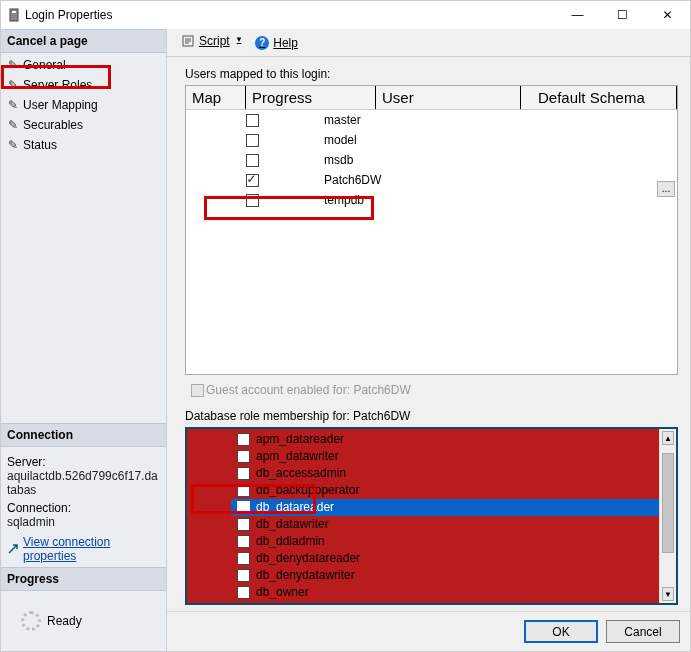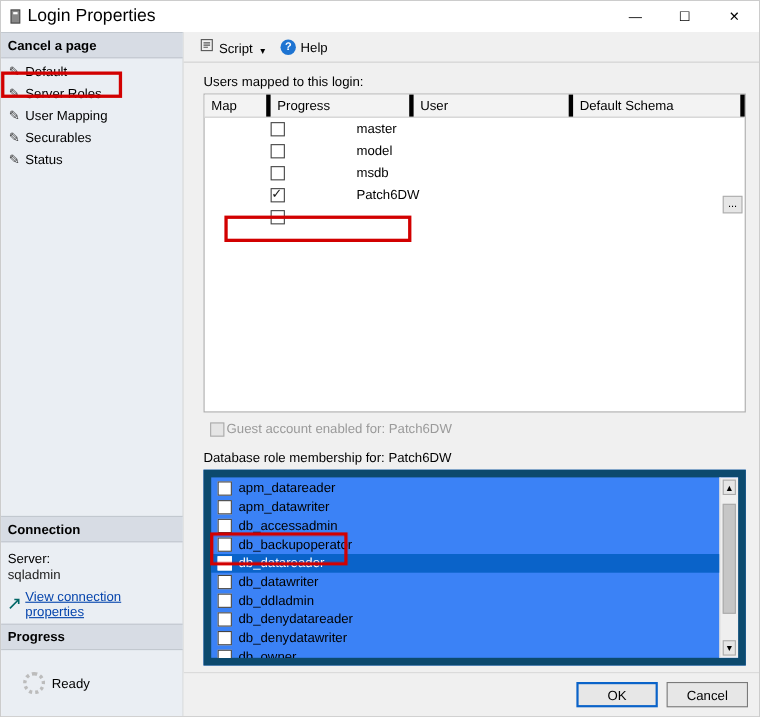--- a/index.html
+++ b/index.html
@@ -1,59 +1,59 @@
 <!DOCTYPE html>
 <html><head>
 <meta charset="utf-8">
 <style>
   * { box-sizing: border-box; }
   html, body { margin:0; padding:0; font-family: "Segoe UI", Tahoma, sans-serif; font-size:12px; color:#000; }
   .window { width:691px; height:652px; background:#fff; display:flex; flex-direction:column; border:1px solid #ccc; position:relative; }
   .titlebar { height:28px; display:flex; align-items:center; padding:0 0 0 6px; background:#fff; }
   .titlebar .title-icon { width:14px; height:14px; margin-right:4px; display:flex; align-items:center; justify-content:center; }
-  .titlebar .title-text { flex:1; font-size:16px; }
+  .titlebar .title-text { flex:1; font-size:12px; }
   .win-controls { display:flex; height:100%; }
   .win-btn { width:45px; height:28px; display:flex; align-items:center; justify-content:center; font-size:12px; }
   .body { flex:1; display:flex; overflow:hidden; }
   .sidebar { width:170px; background:#eaeef3; display:flex; flex-direction:column; border-right:1px solid #d0d0d0; }
   .panel-head { background:#d7dce4; font-weight:bold; padding:4px 6px; border-top:1px solid #c2c8cf; border-bottom:1px solid #c2c8cf; }
   .side-list { padding:2px 0; }
   .side-item { display:flex; align-items:center; padding:2px 6px; gap:4px; line-height:16px; }
   .side-item .sicon { width:12px; display:flex; align-items:center; justify-content:center; color:#333; }
   .conn-block { padding:4px 6px; font-size:12px; }
   .conn-block .lbl { margin-top:4px; }
   .conn-block .val { color:#222; word-break:break-all; }
   .link { color:#0645ad; text-decoration:underline; display:flex; align-items:center; gap:4px; margin-top:6px; }
   .progress-block { padding:20px; display:flex; align-items:center; gap:6px; }
   .spinner { width:20px; height:20px; border:3px dotted #bcbcbc; border-radius:50%; }
   .main { flex:1; display:flex; flex-direction:column; background:#f0f0f0; }
   .toolbar { height:28px; display:flex; align-items:center; gap:6px; padding:0 10px; border-bottom:1px solid #d0d0d0; }
-  .tb-btn { display:flex; align-items:flex-end; gap:4px; padding:2px 4px; }
+  .tb-btn { display:flex; align-items:flex-start; gap:4px; padding:2px 4px;text-decoration:underline; }
   .content { flex:1; padding:10px 12px 6px 18px; display:flex; flex-direction:column; overflow:hidden; }
   .caption { margin-bottom:4px; }
   .grid { border:1px solid #a9a9a9; background:#fff; height:290px; display:flex; flex-direction:column; }
   .grid-head { display:flex; background:#f3f3f3; border-bottom:1px solid #ccc; }
-  .gh { padding:3px 6px; border-right:4px solid #000000; font-size:12px; }
+  .gh { padding:3px 6px; border-right:1px solid #000000; font-size:15px; }
   .gh-map { width:60px; }
   .gh-db { width:130px; }
   .gh-user { width:145px; }
-  .gh-schema { flex:1; }
+  .gh-schema { flex:1;margin-left:11px; }
   .grid-body { flex:1; overflow:auto; }
   .grow { display:flex; align-items:center; height:20px; }
   .gcell { padding:0 6px;margin-left:36px; }
   .gc-map { width:60px; display:flex; justify-content:center; }
   .gc-db { width:130px; }
   .gc-user { width:145px; }
   .gc-schema { flex:1; position:relative; }
   .ellipsis-btn { position:absolute; right:2px; top:1px; width:18px; height:16px; background:#e6e6e6; border:1px solid #adadad; font-size:10px; line-height:10px; display:flex; align-items:center; justify-content:center; }
   .chk { width:13px; height:13px; border:1px solid #444; display:inline-block; position:relative; background:#fff; }
   .chk.checked::after { content:"✓"; position:absolute; left:0; top:-3px; font-size:12px; color:#1a1a1a; }
   .chk.disabled { background:#e5e5e5; border-color:#aaa; }
   .guest-row { display:flex; align-items:center; gap:2px; color:#9a9a9a; margin:8px 0 12px 6px; }
-  .roles-box { border:7px solid #0c4a6e; background:#3b82f6; flex:1; min-height:170px; position:relative; display:flex; }
+  .roles-box { border:2px solid #0c4a6e; background:#b91c1c; flex:1; min-height:170px; position:relative; display:flex;padding-left:44px; }
   .roles-list { flex:1; overflow:auto; padding:2px 0; }
   .role-row { display:flex; align-items:center; gap:6px; padding:0 6px; height:17px; line-height:17px; }
   .role-row.selected { background:#0a63c9; color:#fff; }
   .role-row.selected .chk { border-color:#fff; }
   .role-row.selected .chk.checked::after { color:#fff; }
   .vscroll { width:17px; background:#efefef; border-left:1px solid #ddd; position:relative; }
   .vscroll .thumb { position:absolute; left:2px; top:24px; width:12px; height:100px; background:#c6c6c6; border:1px solid #aaa; }
   .vscroll .arr { position:absolute; left:2px; width:12px; height:14px; background:#e6e6e6; border:1px solid #aaa; font-size:8px; display:flex; align-items:center; justify-content:center; }
   .vscroll .arr.up { top:2px; }
   .vscroll .arr.down { bottom:2px; }
@@ -87,21 +87,21 @@
     </div>
   </div>
 
   <div class="body">
 
     <div class="sidebar">
       <div class="panel-head">Cancel a page</div>
       <div class="side-list">
         <div class="side-item">
           <span class="sicon">✎</span>
-          <span>Default</span>
+          <span>General</span>
         </div>
         <div class="side-item">
           <span class="sicon">✎</span>
           <span>Server Roles</span>
         </div>
         <div class="side-item">
           <span class="sicon">✎</span>
           <span>User Mapping</span>
         </div>
         <div class="side-item">
@@ -112,20 +112,22 @@
           <span class="sicon">✎</span>
           <span>Status</span>
         </div>
       </div>
 
       <div style="flex:1"></div>
 
       <div class="panel-head">Connection</div>
       <div class="conn-block">
         <div class="lbl">Server:</div>
+        <div class="val">aquilactdb.526d799c6f17.databas</div>
+        <div class="lbl">Connection:</div>
         <div class="val">sqladmin</div>
         <a class="link">
           <span class="link-icon">
             <svg width="12" height="12" viewBox="0 0 12 12">
                 <path d="M2 10 L10 2 M6 2 H10 V6" stroke="#066" stroke-width="1.5" fill="none"></path>
               </svg>
           </span>
           <span>View connection properties</span>
         </a>
       </div>
@@ -197,20 +199,21 @@
                 <div class="gcell gc-db">Patch6DW</div>
                 <div class="gcell gc-user"></div>
                 <div class="gcell gc-schema">
                   <div class="ellipsis-btn">...</div>
                 </div>
               </div>
               <div class="grow">
                 <div class="gcell gc-map">
                   <span class="chk"></span>
                 </div>
+                <div class="gcell gc-db">tempdb</div>
                 <div class="gcell gc-user"></div>
                 <div class="gcell gc-schema"></div>
               </div>
             </div>
         </div>
 
         <div class="guest-row">
           <span class="chk disabled"></span>
           <span>Guest account enabled for: Patch6DW</span>
         </div>

